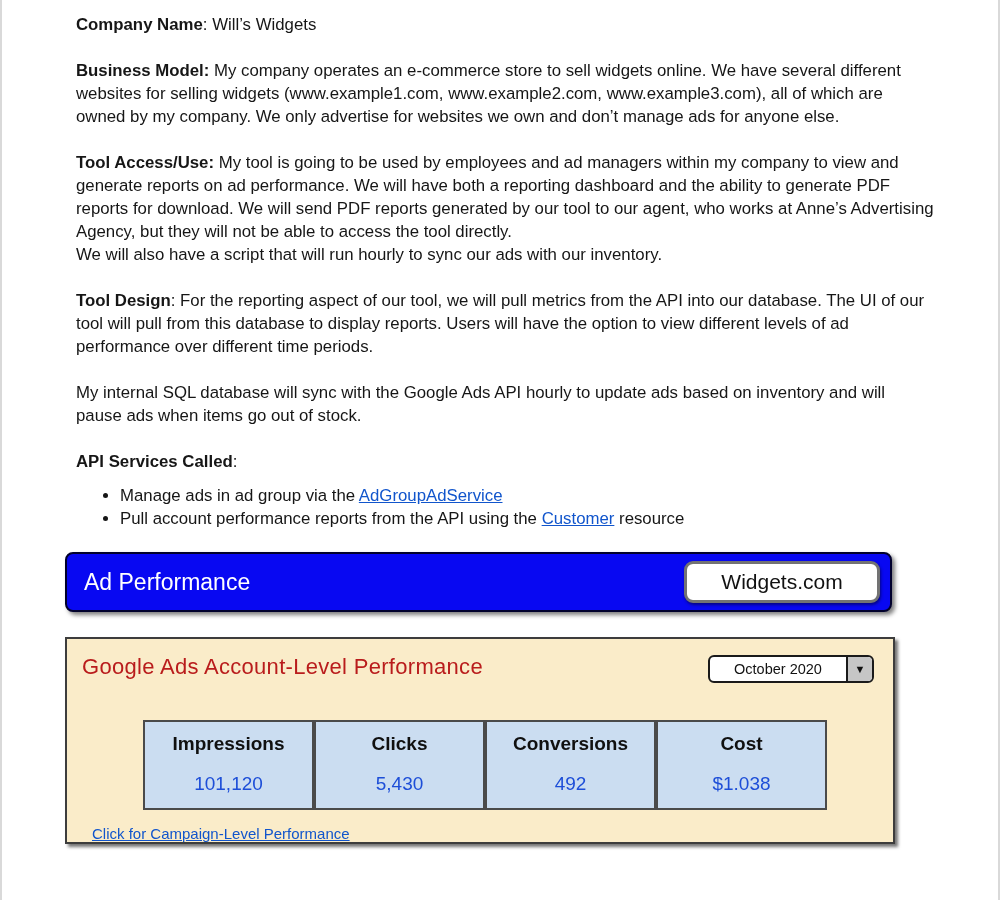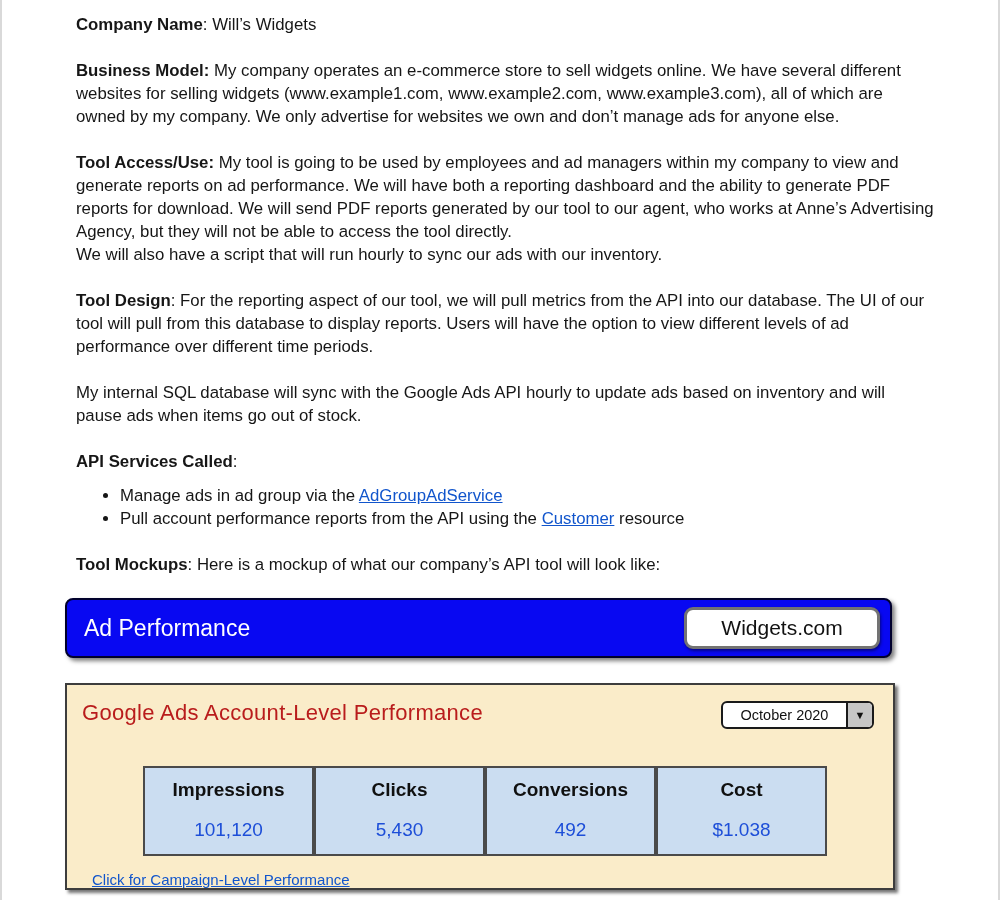--- a/index.html
+++ b/index.html
@@ -55,21 +55,21 @@
     width: 830px; height: 207px;
     background: #FAECC9;
     border: 2px solid #3d3d3d;
     box-shadow: 3px 3px 3px rgba(45,45,45,0.65);
     padding: 15px 19px 0 15px;
   }
   .panel-head { display: flex; align-items: flex-start; justify-content: space-between; }
   .panel-title { font-size: 22px; color: #b91c1c; letter-spacing: 0.3px; }
   .dropdown {
     display: flex; align-items: stretch;
-    width: 153px; height: 28px;
+    width: 166px; height: 28px;
     background: #ffffff;
     border: 2px solid #1a1a1a;
     border-radius: 6px;
     overflow: hidden;
     cursor: pointer;
     flex: 0 0 auto;
     margin-top: 1px;
   }
   .dd-value { flex: 1; display: flex; align-items: center; justify-content: center; font-size: 14.5px; color: #111; }
   .dd-btn {
@@ -109,21 +109,20 @@
 
   <p class="para"><span class="pt">My internal SQL database will sync with the Google Ads API hourly to update ads based on inventory and will pause ads when items go out of stock.</span></p>
 
   <p class="para"><b>API Services Called</b><span>:</span></p>
 
   <ul class="bullets">
     <li><span>Manage ads in ad group via the </span><a class="doclink">AdGroupAdService</a><span></span></li>
     <li><span>Pull account performance reports from the API using the </span><a class="doclink">Customer</a><span> resource</span></li>
   </ul>
 
-  <p class="para"><b>Tool Mockups</b><span class="pt">: Here is a mockup of what our company’s API tool will look like:</span></p>
 
   <div class="banner">
     <span class="banner-title">Ad Performance</span>
     <button class="site-btn">Widgets.com</button>
   </div>
 
   <div class="panel">
     <div class="panel-head">
       <span class="panel-title">Google Ads Account-Level Performance</span>
       <div class="dropdown">

